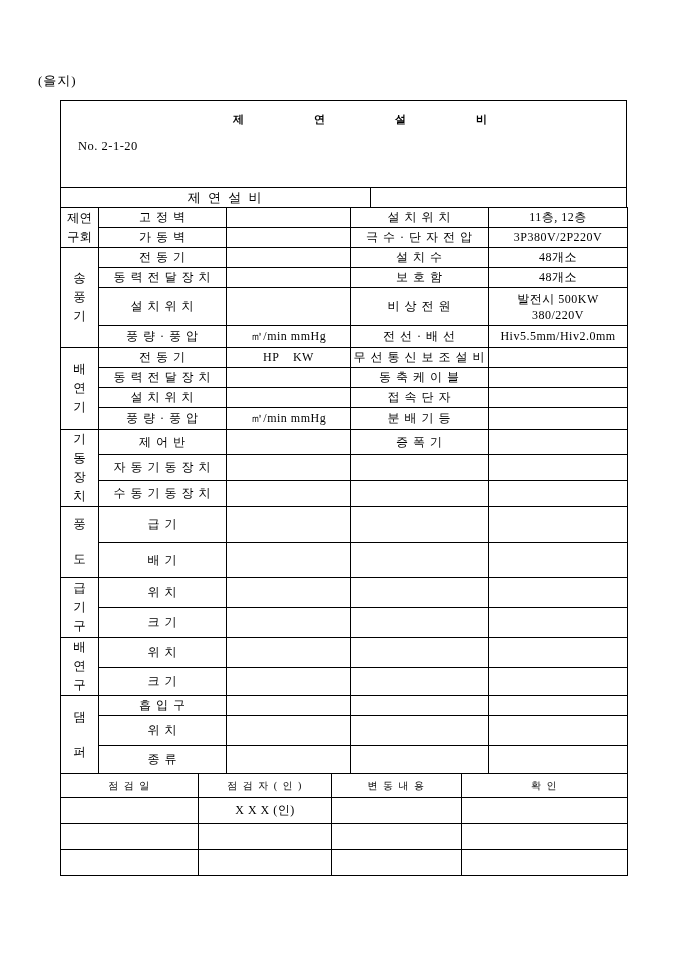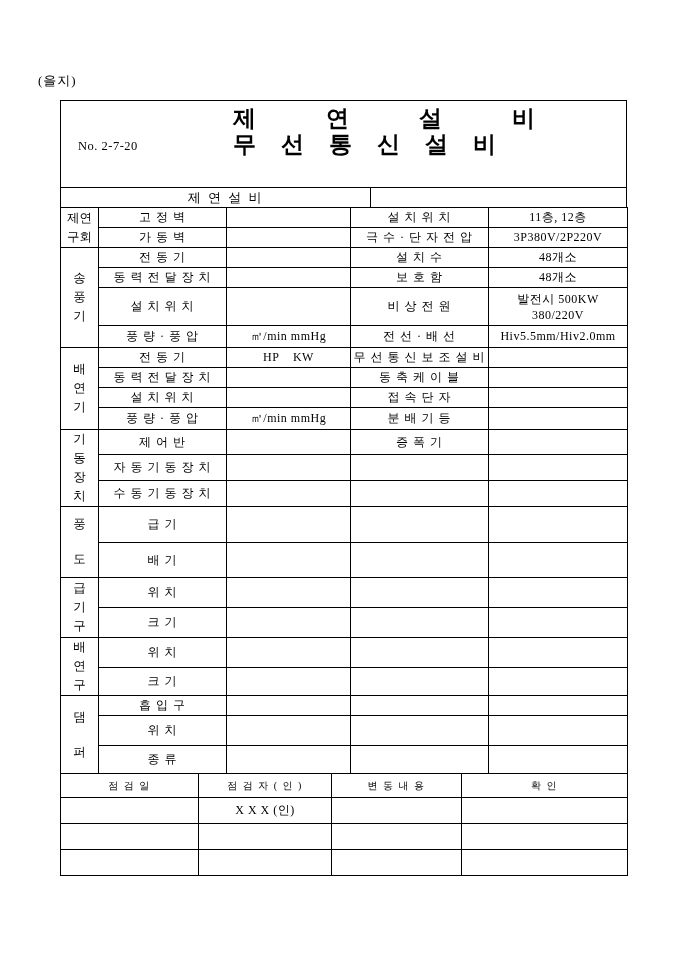--- a/index.html
+++ b/index.html
@@ -12,21 +12,21 @@
     color: #000;
     font-family: "Liberation Serif", "DejaVu Serif", serif;
   }
   .page-label { position: absolute; left: 38px; top: 72px; font-size: 13px; letter-spacing: 1px; }
   .doc { position: absolute; left: 60px; top: 100px; width: 567px; }
 
   
   .doc-header { position: relative; border: 1px solid #000; height: 88px; }
   .doc-no { position: absolute; left: 17px; top: 38px; font-size: 12.5px; letter-spacing: 0.5px; }
   .titles { position: absolute; left: 172px; top: 5px; }
-  .title-line { font-size: 23px; font-weight: bold; line-height: 26px; white-space: pre; font-family: Liberation Serif, serif; }
+  .title-line { font-size: 11px; font-weight: bold; line-height: 26px; white-space: pre; font-family: Liberation Serif, serif; }
   .ls-wide { letter-spacing: 70px; }
   .ls-med  { letter-spacing: 25px; }
 
   
   .sec-row { display: flex; border: 1px solid #000; margin-top: -1px; height: 21px; padding-left: 20px; }
   .sec-cell { font-size: 13px; line-height: 19px; text-align: center; letter-spacing: 2px; }
   .sec-left { width: 290px; border-right: 1px solid #000; }
   .sec-right { flex: 1; }
 
   table { border-collapse: collapse; table-layout: fixed; width: 567px; margin-top: -1px; border-radius: 31px; }
@@ -47,24 +47,23 @@
 </style>
 </head>
 <body>
 
 <div class="page">
   <div class="page-label">(을지)</div>
 
   <div class="doc">
 
     <div class="doc-header">
-      <div class="doc-no">No. 2-7-20</div>
+      <div class="doc-no">No. 2-1-20</div>
       <div class="titles">
         <div class="title-line ls-wide">제연설비</div>
-        <div class="title-line ls-med">무선통신설비</div>
       </div>
     </div>
 
     <div class="sec-row">
       <div class="sec-cell sec-left">제 연 설 비</div>
     </div>
 
     <table class="main">
       <colgroup>
         <col style="width:38px">

